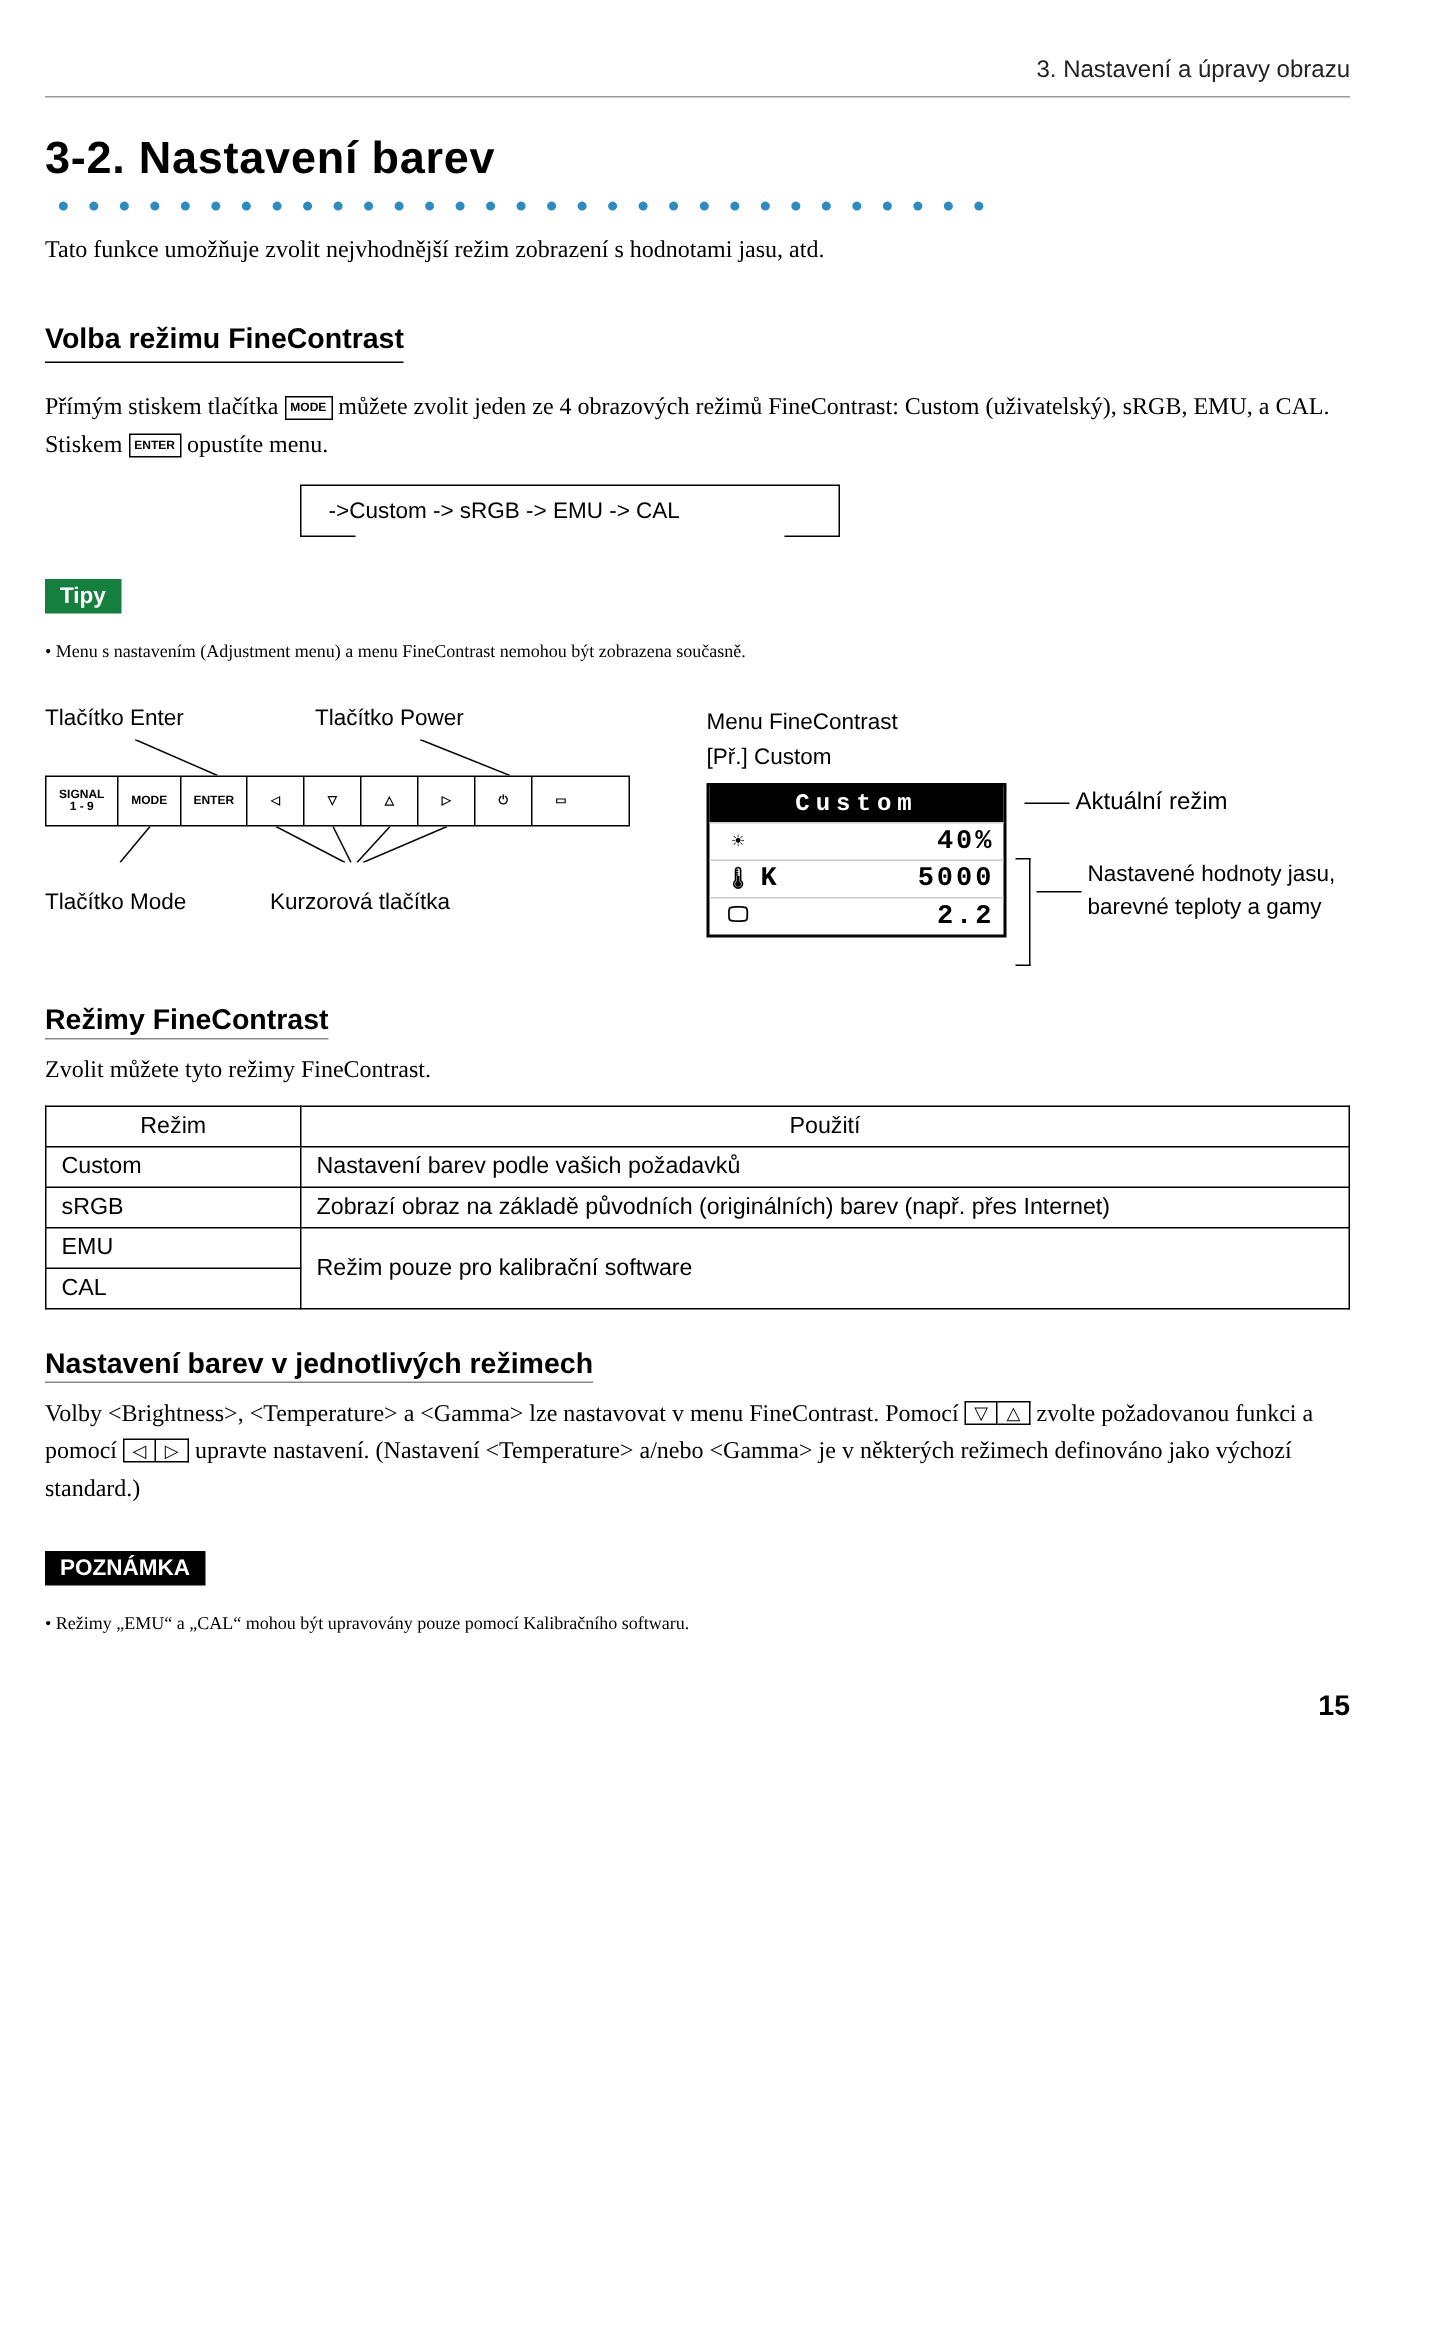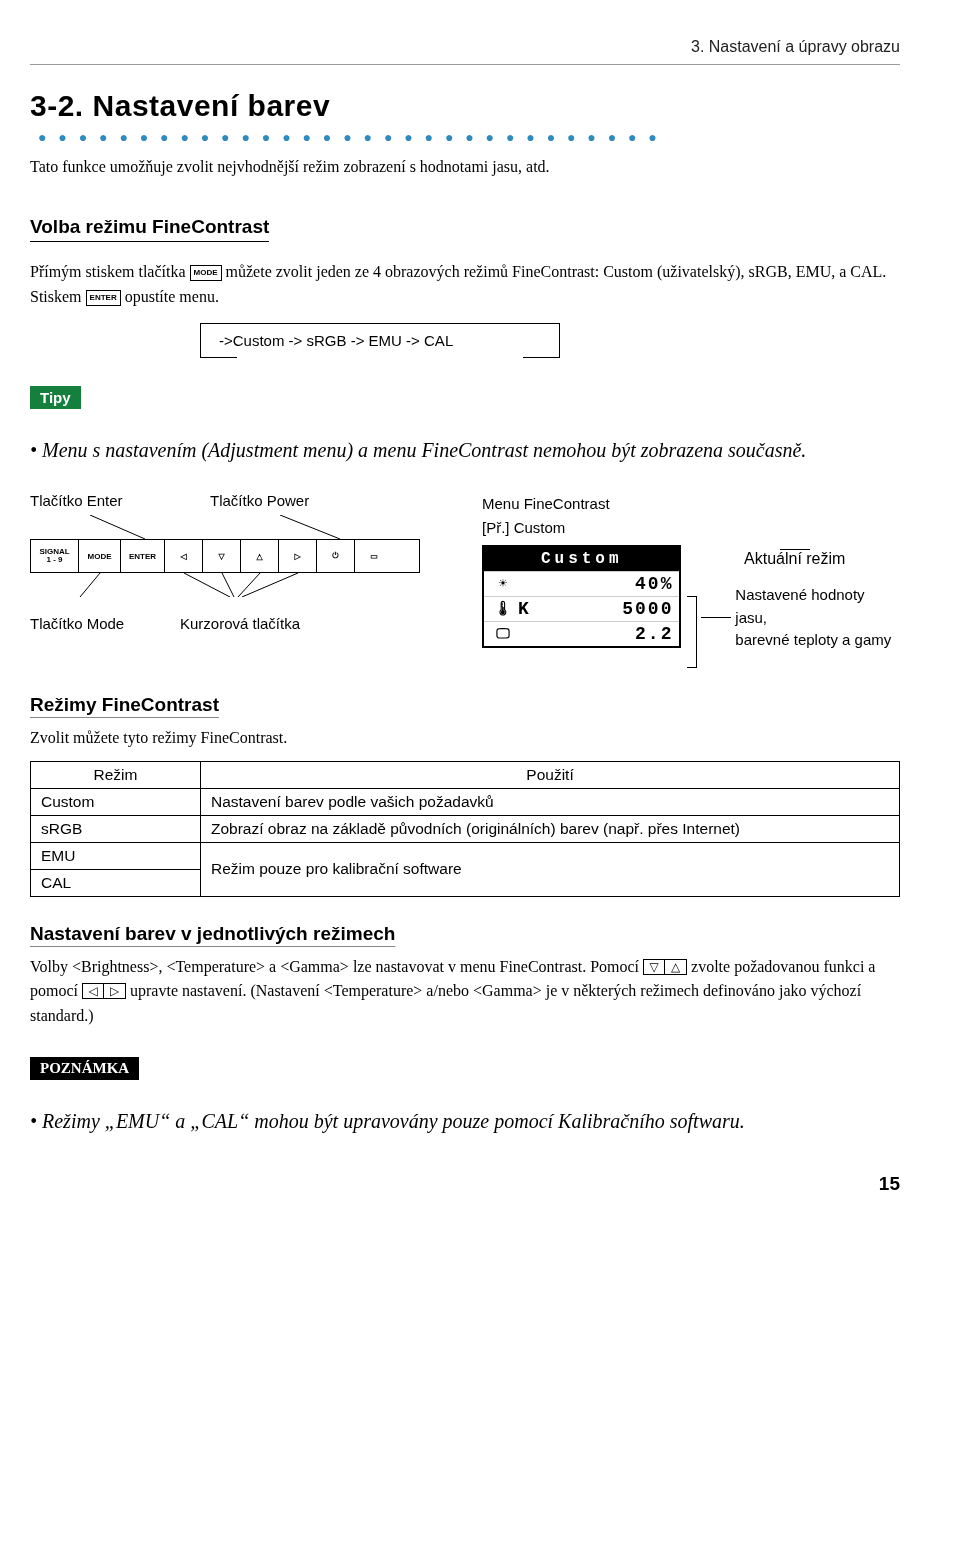--- a/index.html
+++ b/index.html
@@ -102,29 +102,28 @@
     margin: 18px 0 6px 0;
   }
   .tag-black {
     display: inline-block;
     color: #fff;
     background: #000;
     font-weight: bold;
     padding: 3px 10px;
     font-size: 15px;
     margin: 18px 0 6px 0;
-    font-family: Liberation Serif, serif;
-  }
-  .bullet { font-size: 20px; line-height: 1.55; margin: 20px 0; font-style: italic; }
+  }
+  .bullet { font-size: 12px; line-height: 1.55; margin: 10px 0; }
   .bullet::before { content: "• "; }
 
   
   .diagram {
     display: flex;
-    gap: 42px;
+    gap: 31px;
     margin: 26px 0 10px 0;
     align-items: flex-start;
   }
   .diagram-left { flex: 0 0 410px; }
   .labels-row {
     display: flex;
     font-size: 15px;
     margin-bottom: 6px;
   }
   .labels-row .l1 { width: 180px; }
@@ -322,21 +321,21 @@
             <span>K</span>
             <span class="osd-val">5000</span>
           </div>
           <div class="osd-row">
             <span class="osd-ico">🖵</span>
             <span></span>
             <span class="osd-val">2.2</span>
           </div>
         </div>
         <div>
-          <div style="display:flex;align-items:center;margin-top:4px;flex-direction:column;">
+          <div style="display:flex;align-items:center;margin-top:4px;">
             <span class="annot-line"></span>
             <span>Aktuální režim</span>
           </div>
           <div style="display:flex;align-items:center;">
             <div class="bracket"></div>
             <span class="annot-line"></span>
             <div class="osd-annot-lower">
               <div>Nastavené hodnoty jasu,</div>
               <div>barevné teploty a gamy</div>
             </div>

